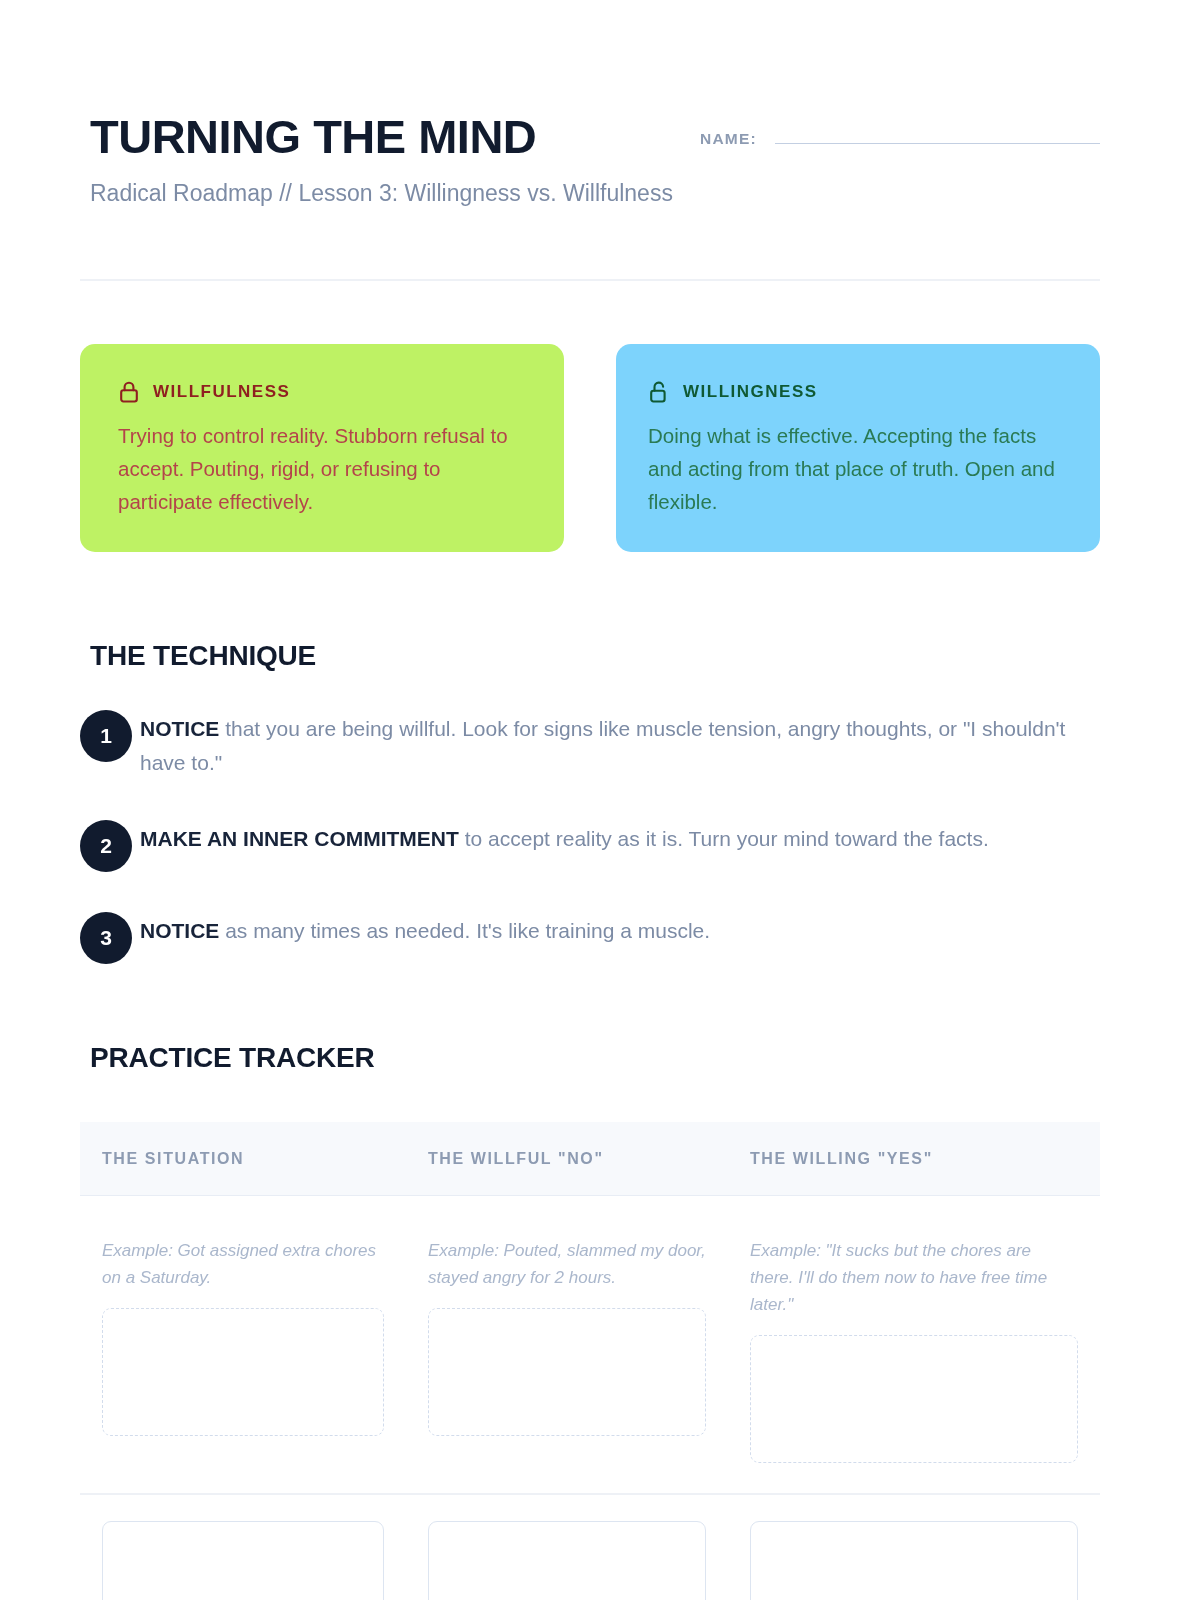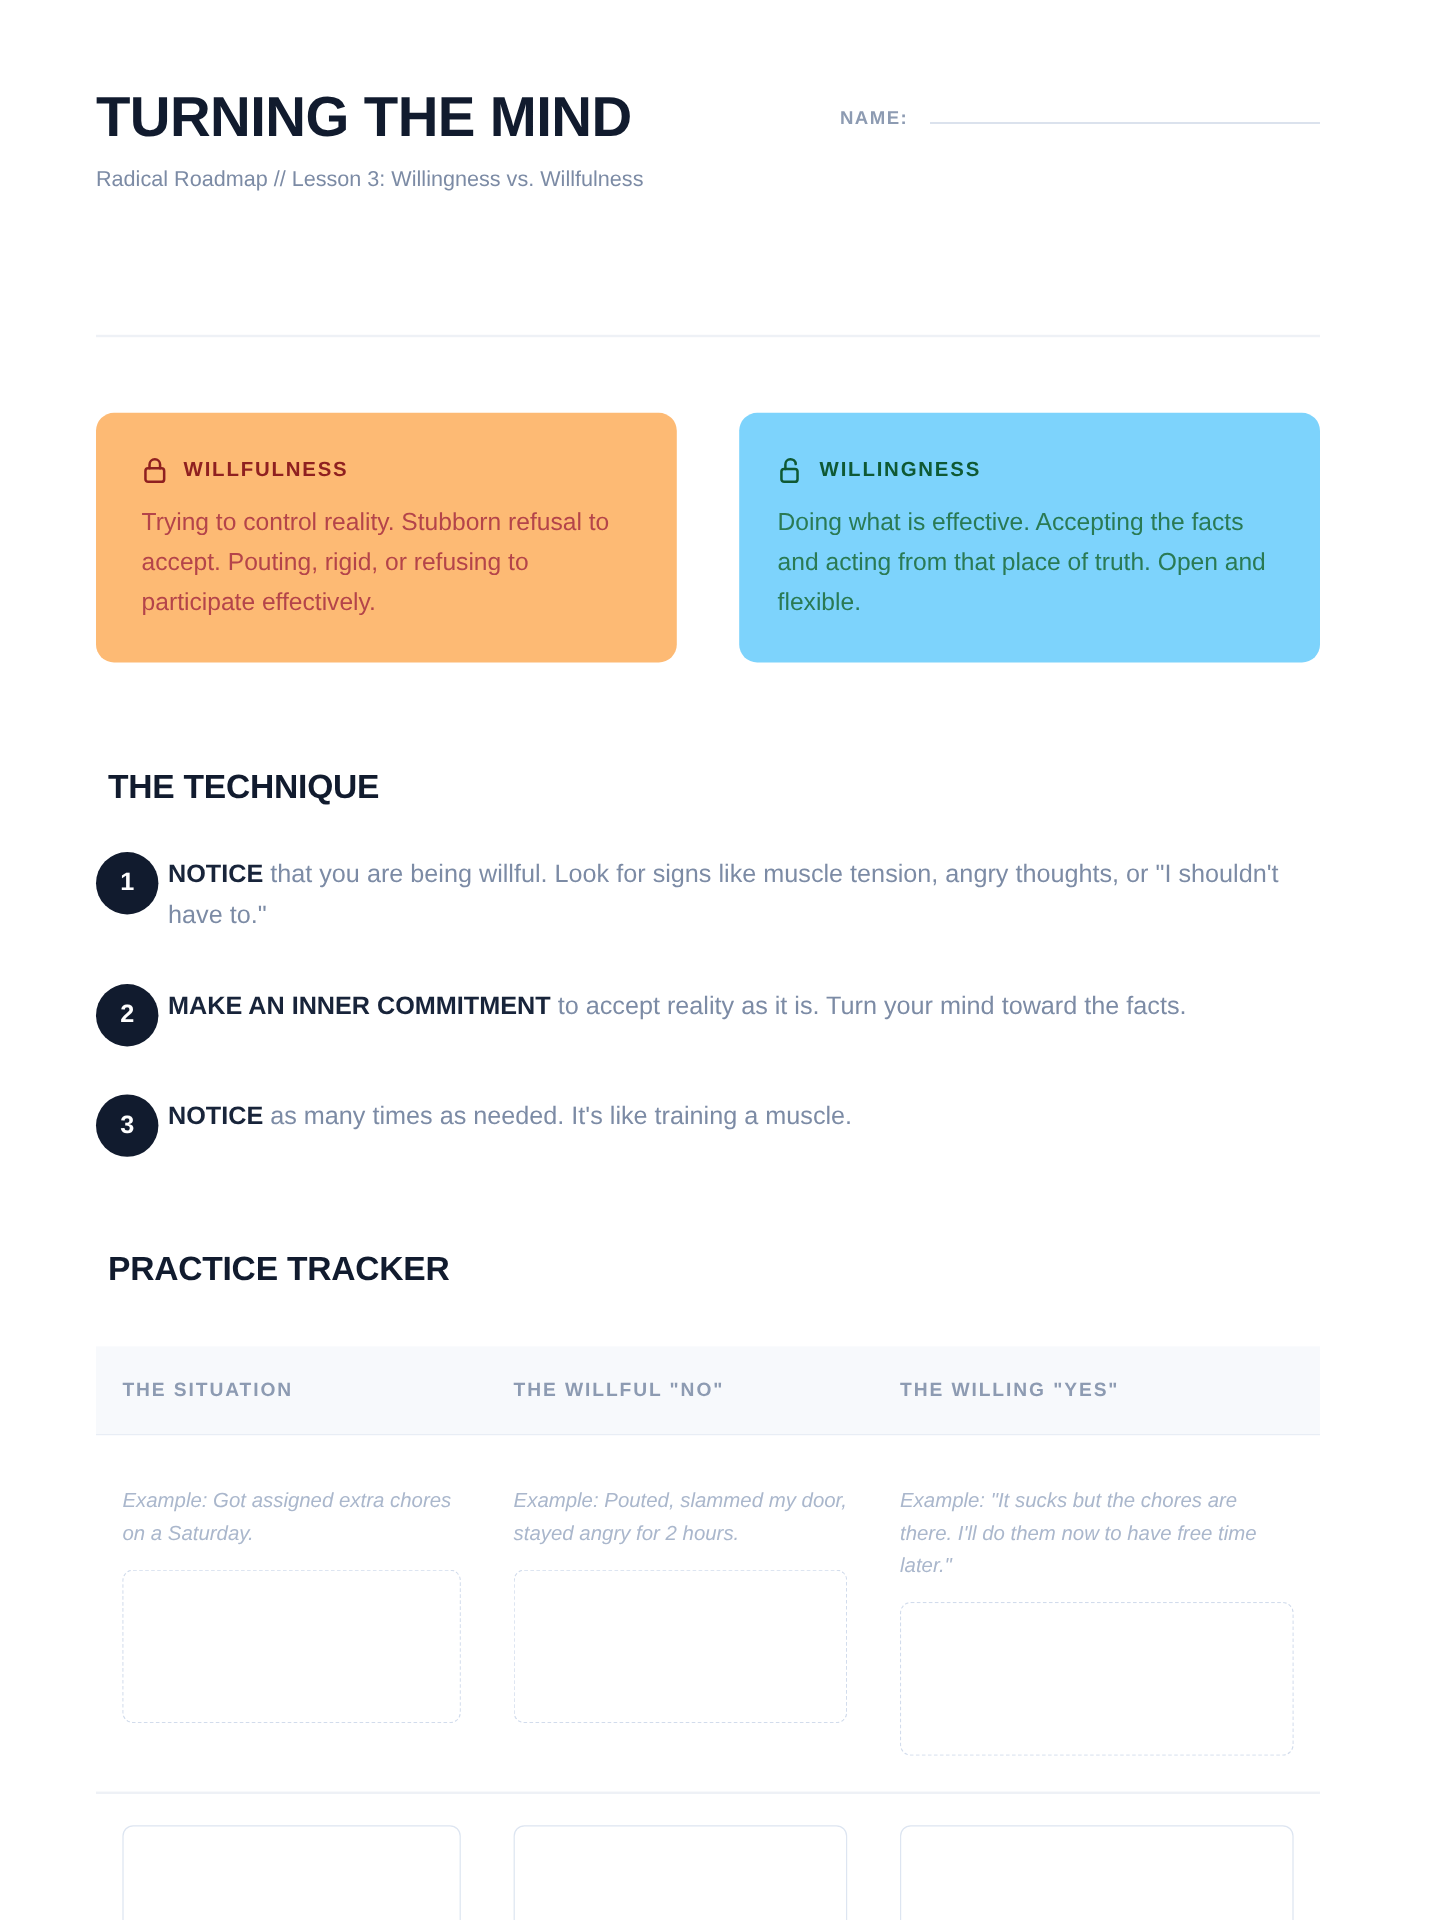--- a/index.html
+++ b/index.html
@@ -26,37 +26,38 @@
   
   .header {
     position: absolute;
     left: 80px;
     top: 72px;
     width: 1020px;
   }
   .header-row {
     display: flex;
     align-items: flex-start;
-    justify-content: space-between;
+    justify-content: flex-end;
+    margin-top: 40px;
   }
   .title-block {
     width: 610px;
   }
   .worksheet-title {
     font-size: 47px;
     line-height: 1.05;
     font-weight: 800;
     letter-spacing: -0.5px;
     color: #111b2e;
     margin: 0;
     text-transform: uppercase;
   }
   .worksheet-subtitle {
     margin: 16px 0 0 0;
-    font-size: 18px;
+    font-size: 23px;
     line-height: 1.42;
     font-weight: 400;
     color: #7c8ba5;
   }
   .name-field {
     display: flex;
     align-items: baseline;
     margin-top: 18px;
     width: 400px;
   }
@@ -90,21 +91,21 @@
     width: 1020px;
     display: flex;
     gap: 52px;
   }
   .card {
     width: 484px;
     box-sizing: border-box;
     border-radius: 15px;
     padding: 36px 38px 34px 38px;
   }
-  .card.willfulness { background: #fdba74; }
+  .card.willfulness { background: #bef264; }
   .card.willingness { background: #7dd3fc; padding-left: 32px; }
   .card-head {
     display: flex;
     align-items: center;
     gap: 13px;
     margin-bottom: 16px;
   }
   .card-head-label {
     font-size: 17px;
     font-weight: 800;

